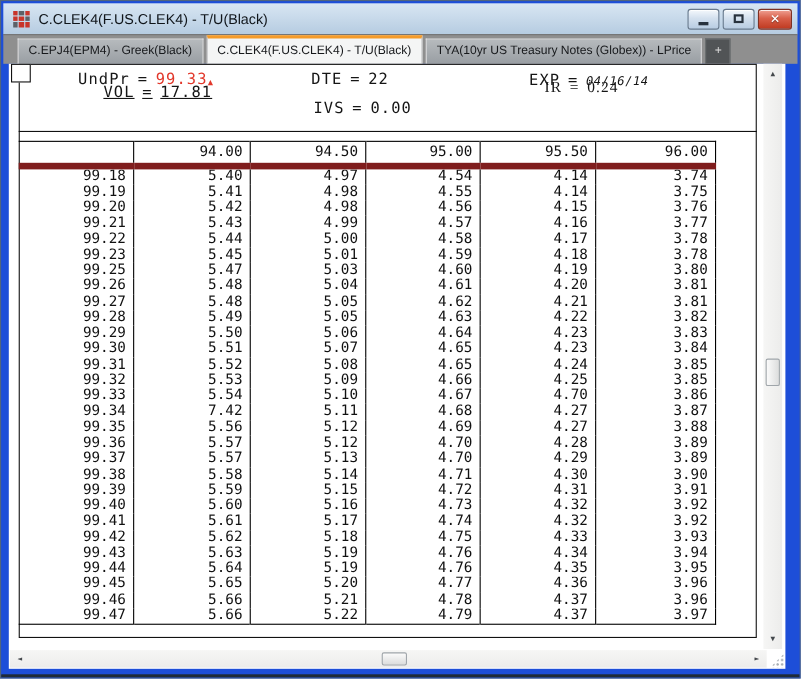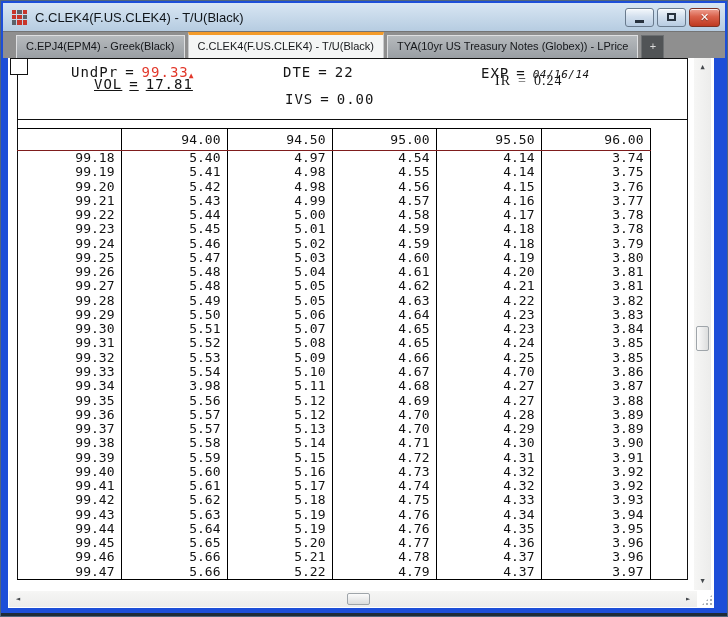--- a/index.html
+++ b/index.html
@@ -80,21 +80,21 @@
   .val-small { font-size:11px; letter-spacing:.5px;font-style:italic; }
 
   
   .table-wrap { position:absolute; left:9px; top:70px; }
   table.price {
     border-collapse:collapse; table-layout:fixed; width:633px;
     border-top:1px solid #000; border-right:1px solid #000; border-bottom:1px solid #000;
     font-family:"DejaVu Sans Mono", monospace; font-size:13px; color:#111;
   }
   table.price th { height:22px; font-weight:normal; text-align:right;
-    padding:0 6px 0 0; border-bottom:1px solid #7f1d1d;margin-top:21px; }
+    padding:0 6px 0 0; border-bottom:6px solid #7f1d1d;margin-top:21px; }
   table.price td { height:14.26px; line-height:14.26px; text-align:right;
     padding:0 6px 0 0; overflow:hidden; }
   table.price th + th, table.price td + td { border-left:1px solid #000; }
 
   
   .vscroll { position:absolute; right:3px; top:0; width:17px; height:532px;
     background:linear-gradient(90deg,#f6f6f5,#ececeb); }
   .vscroll .arrow { position:absolute; left:0; width:17px; height:14px;
     display:flex; align-items:center; justify-content:center;
     font-size:7px; color:#44484c; }
@@ -238,28 +238,20 @@
             </tr>
             <tr>
               <td>99.23</td>
               <td>5.45</td>
               <td>5.01</td>
               <td>4.59</td>
               <td>4.18</td>
               <td>3.78</td>
             </tr>
             <tr>
-              <td>99.24</td>
-              <td>5.46</td>
-              <td>5.02</td>
-              <td>4.59</td>
-              <td>4.18</td>
-              <td>3.79</td>
-            </tr>
-            <tr>
               <td>99.25</td>
               <td>5.47</td>
               <td>5.03</td>
               <td>4.60</td>
               <td>4.19</td>
               <td>3.80</td>
             </tr>
             <tr>
               <td>99.26</td>
               <td>5.48</td>
@@ -319,21 +311,21 @@
             <tr>
               <td>99.33</td>
               <td>5.54</td>
               <td>5.10</td>
               <td>4.67</td>
               <td>4.70</td>
               <td>3.86</td>
             </tr>
             <tr>
               <td>99.34</td>
-              <td>3.98</td>
+              <td>7.42</td>
               <td>5.11</td>
               <td>4.68</td>
               <td>4.27</td>
               <td>3.87</td>
             </tr>
             <tr>
               <td>99.35</td>
               <td>5.56</td>
               <td>5.12</td>
               <td>4.69</td>

